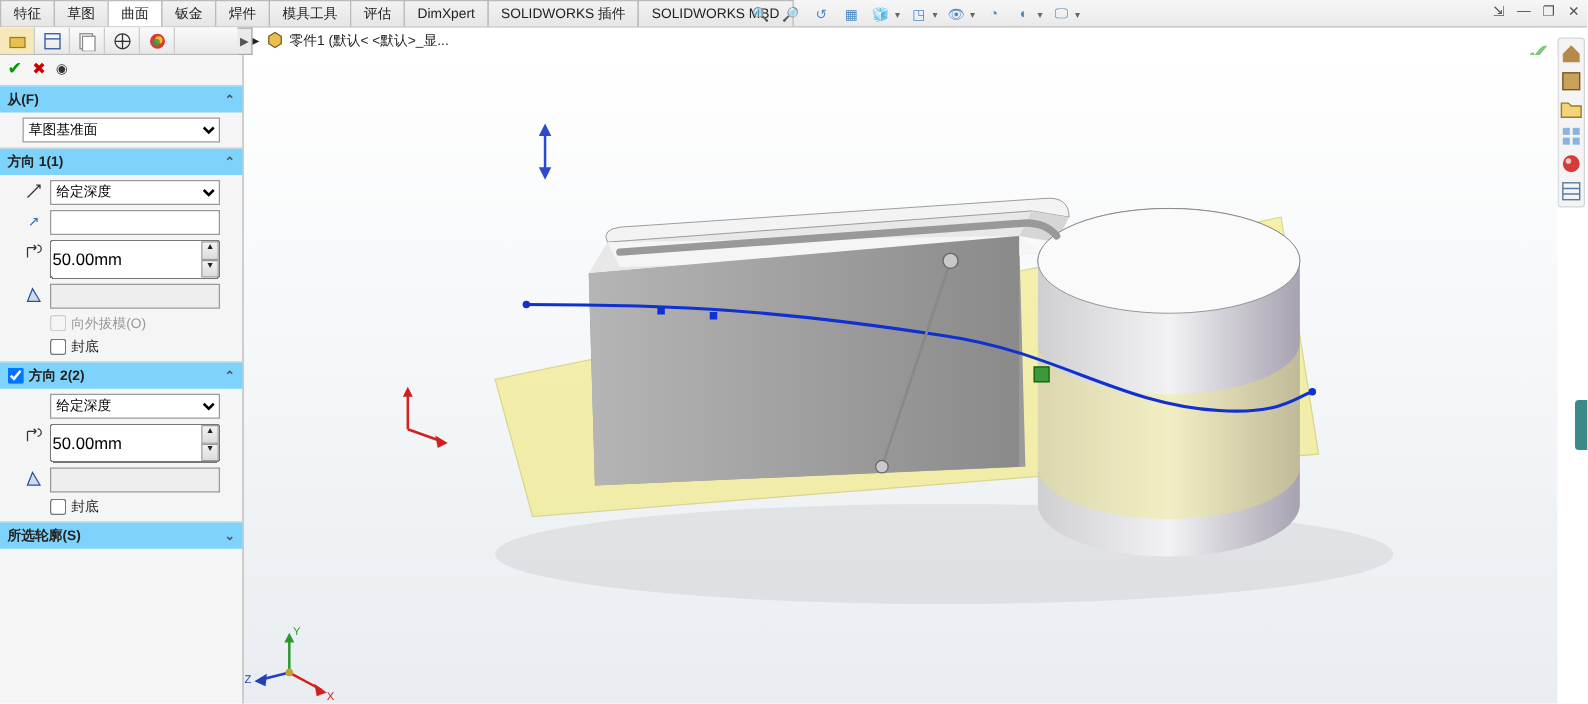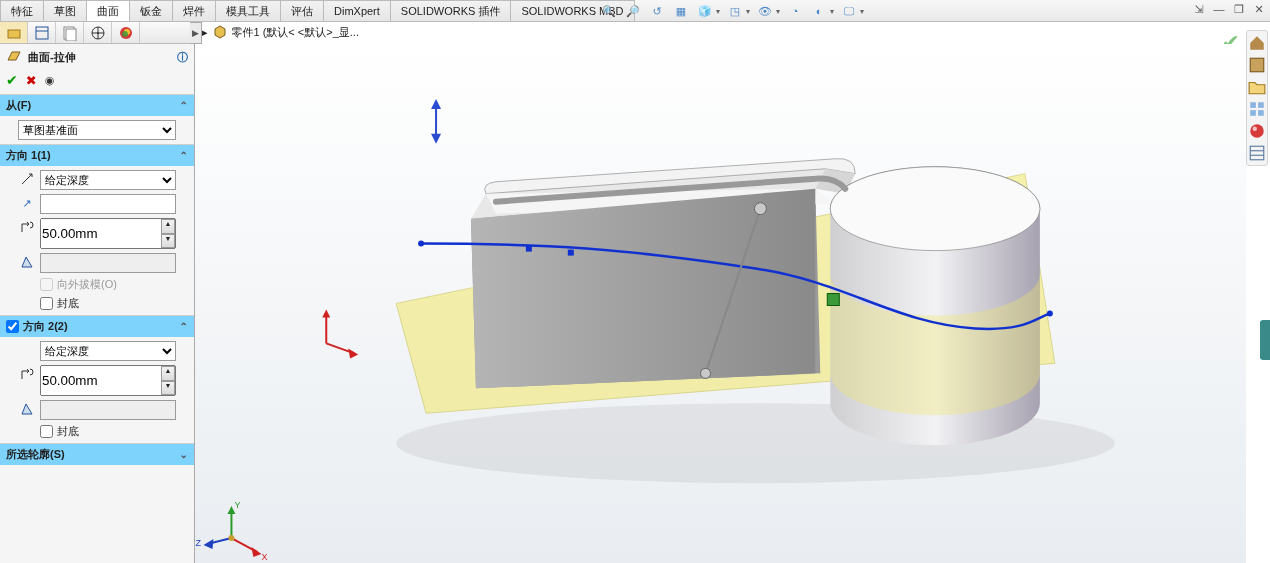--- a/index.html
+++ b/index.html
@@ -192,27 +192,20 @@
       </div>
     <div class="pm-tab">
         <svg width="16" height="16">
           <circle cx="8" cy="8" r="6" fill="#d63a3a"></circle>
           <circle cx="9" cy="7" r="3" fill="#f3c230"></circle>
           <circle cx="7" cy="9" r="3" fill="#3a9a3a" opacity="0.8"></circle>
         </svg>
       </div>
   </div>
 
-  <div class="pm-header">
-    <span><svg width="16" height="16">
-          <path d="M2 12 L6 4 L14 4 L10 12 Z" fill="#e8c050" stroke="#7a5a20"></path>
-        </svg></span>
-    <span>曲面-拉伸</span>
-    <span class="pm-help">ⓘ</span>
-  </div>
   <div class="pm-accept">
     <span class="accept">✔</span>
     <span class="cancel">✖</span>
     <span class="eye">◉</span>
   </div>
 
   <div class="section">
     <div class="section-hd">
       <span>从(F)</span>
       <span class="exp">⌃</span>

